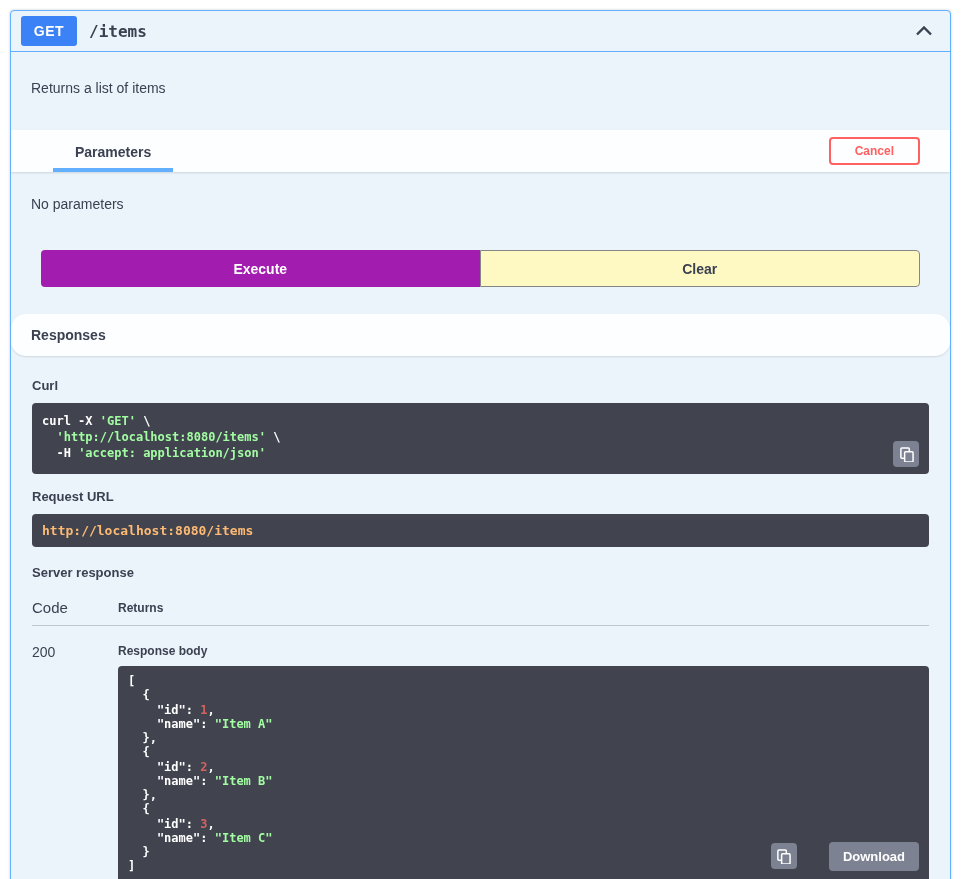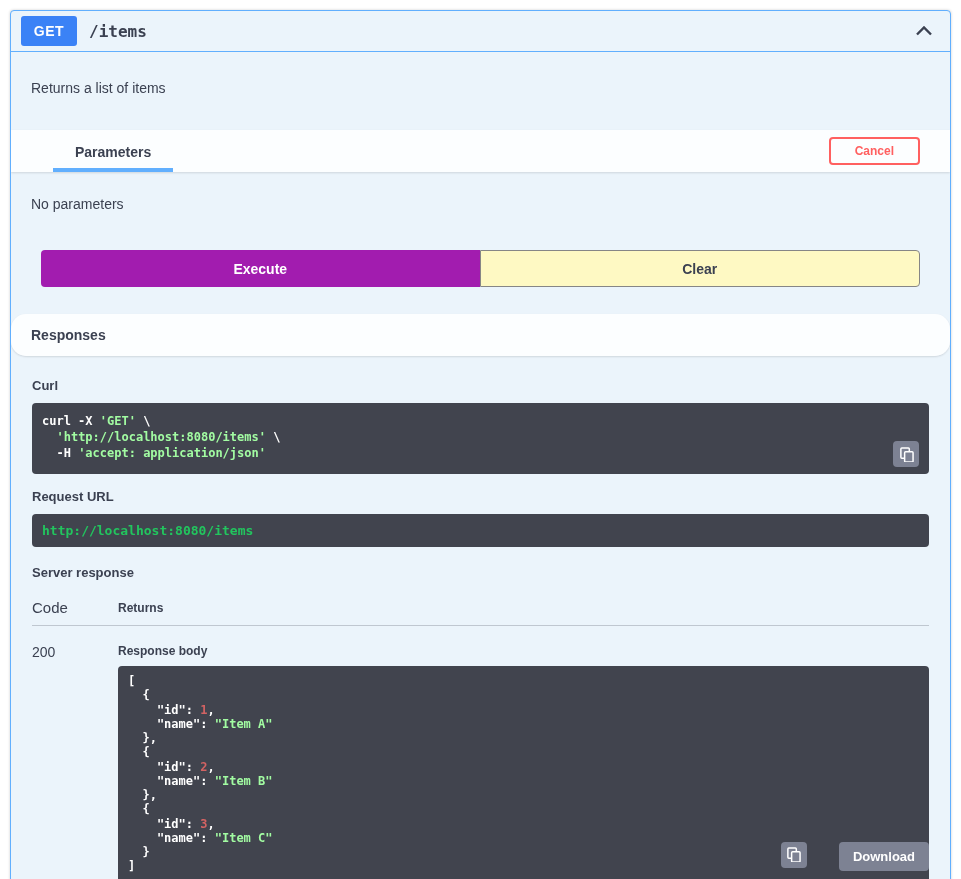--- a/index.html
+++ b/index.html
@@ -99,41 +99,41 @@
   .copy-btn {
     width:26px; height:26px;
     background:#7d8293; border:none; border-radius:4px;
     display:flex; align-items:center; justify-content:center;
     cursor:pointer;
   }
   .curl-block .copy-btn { position:absolute; right:10px; bottom:7px; }
   .url-block {
     background:#41444e; border-radius:4px;
     padding:9px 10px; margin-bottom:18px;
-    color:#22c55e; font-family:"DejaVu Sans Mono", monospace;
+    color:#fdba74; font-family:"DejaVu Sans Mono", monospace;
     font-size:13px; font-weight:600;
   }
   .server-label { margin-bottom:19px; }
   .resp-thead {
     display:flex; align-items:center;
     padding-bottom:9px;
     border-bottom:1px solid rgba(59,65,81,.25);
   }
   .col-code { width:86px; flex:none; }
   .col-details { flex:1; min-width:0; }
   .resp-thead .col-code { font-size:15px; }
   .resp-thead .col-details { font-size:12px; font-weight:bold; }
   .resp-row { display:flex; padding-top:18px; }
   .resp-row .col-code { font-size:14px; }
   .body-label { font-size:12px; font-weight:600; margin-bottom:8px; }
   .body-block { padding:8px 10px; margin-bottom:0; }
   .body-block .code { line-height:1.19; }
   .block-controls {
-    position:absolute; right:0; bottom:11px;
-    display:flex; gap:32px;
+    position:absolute; right:10px; bottom:11px;
+    display:flex; align-items:center; gap:32px;
   }
   .download-btn {
     background:#7d8293; color:#fff;
     border:none; border-radius:4px;
     font-weight:bold; font-size:13px;
     padding:7px 14px; cursor:pointer;
     font-family:"Liberation Sans", sans-serif;
   }
 </style>
 </head>

